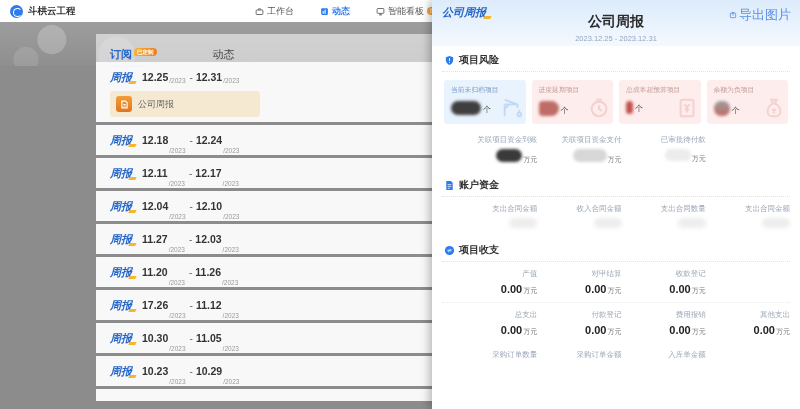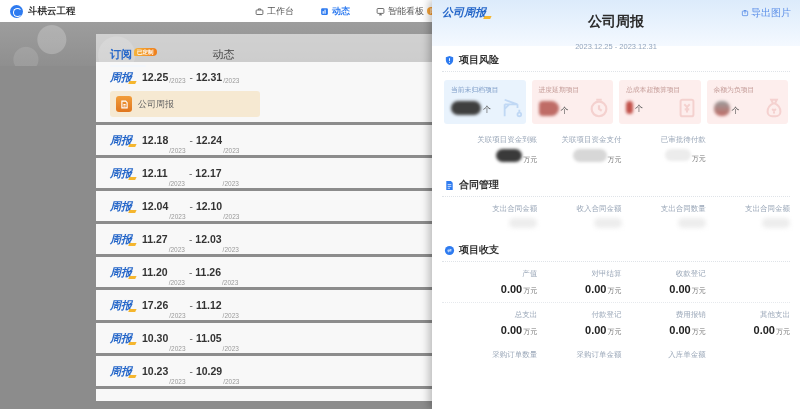--- a/index.html
+++ b/index.html
@@ -61,24 +61,24 @@
   .row.partial { height:12px; }
 
   
   .panel { position:absolute; left:432px; top:0; width:368px; height:409px; background:#fff;
     box-shadow:-3px 0 8px rgba(0,0,0,.25); z-index:5; }
   .panel-head { position:relative; height:46px; background:linear-gradient(180deg,#dcebfb,#f4f9ff); }
   .panel-logo { position:absolute; left:10px; top:5px; font-size:11px; font-weight:800; font-style:italic; color:#2667c9;}
   .panel-logo::after { content:""; position:absolute; right:-5px; bottom:2px; width:7px; height:2.5px;
     background:#f5b62e; transform:skewX(-25deg);}
   .export { position:absolute; right:9px; top:6px; display:flex; align-items:center; gap:2px;
-    font-size:10px; color:#5c8fe8; cursor:pointer;}
+    font-size:13px; color:#5c8fe8; cursor:pointer;}
   .export svg { width:8px; height:8px; }
   .panel-title { text-align:center; padding-top:13px; font-size:14px; font-weight:bold; color:#2b2b2b; }
-  .panel-date { text-align:center; font-size:7.5px; color:#94a6bd; margin-top:11px; }
+  .panel-date { text-align:center; font-size:7.5px; color:#94a6bd; margin-top:3px; }
 
   .secs { padding:0 10px; }
   .sec-head { display:flex; align-items:center; gap:4px; padding:7px 0 4px 2px;
     border-bottom:1px dotted #dfe3e8; }
   .sec-head svg { width:11px; height:11px; flex:none; }
   .sec-title { font-size:10px; font-weight:bold; color:#333; }
 
   
   .risk-cards { display:grid; grid-template-columns:repeat(4,1fr); gap:6px; margin:8px 2px 4px 2px; }
   .rc { height:44px; border-radius:3px; padding:5px 0 0 7px; position:relative; overflow:hidden; }
@@ -338,21 +338,21 @@
         <div class="s-label">已审批待付款</div>
         <div class="s-val"><span class="blob b-faint"></span><span class="s-unit">万元</span></div>
       </div>
     </div>
 
     <div class="sec-head">
       <svg class="ic-blue" viewBox="0 0 24 24" fill="#2e7bf0">
           <path d="M5 2h10l4 4v16H5z"></path>
           <path d="M8 10h8M8 14h8M8 18h5" stroke="#fff" stroke-width="1.6"></path>
         </svg>
-      <span class="sec-title">合同管理</span>
+      <span class="sec-title">账户资金</span>
     </div>
     <div class="stats">
       <div class="stat">
         <div class="s-label">支出合同金额</div>
         <div class="s-val"><span class="blob b-ghost"></span></div>
       </div>
       <div class="stat">
         <div class="s-label">收入合同金额</div>
         <div class="s-val"><span class="blob b-ghost"></span></div>
       </div>

